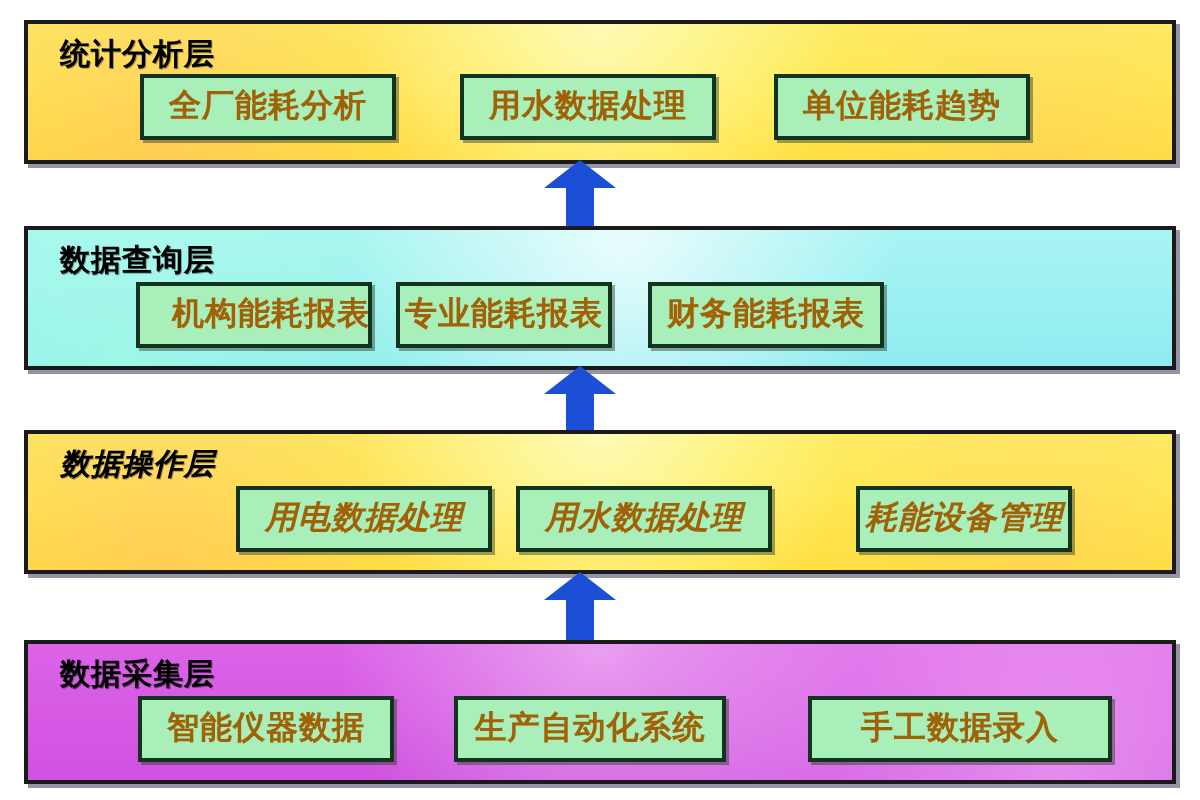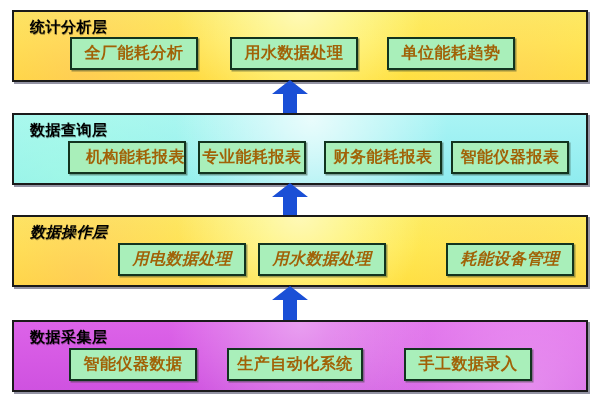--- a/index.html
+++ b/index.html
@@ -120,56 +120,53 @@
     <div class="layer-title">数据查询层</div>
     <div class="node" style="left:54px; top:26px; width:118px; height:33px;padding-left:17px;">
       <span class="node-label">机构能耗报表</span>
     </div>
     <div class="node" style="left:184px; top:26px; width:108px; height:33px;">
       <span class="node-label">专业能耗报表</span>
     </div>
     <div class="node" style="left:310px; top:26px; width:118px; height:33px;">
       <span class="node-label">财务能耗报表</span>
     </div>
-    <div class="node" style="left:437px; top:26px; width:118px; height:33px;">
-      <span class="node-label">智能仪器报表</span>
-    </div>
   </div>
 
   <div class="arrow" style="left:268px; top:183px; width:44px; height:34px;">
     <svg width="44" height="34" viewBox="0 0 44 34">
       <polygon points="22,0 40,14 29,14 29,34 15,34 15,14 4,14" fill="#1a4fd6"></polygon>
     </svg>
   </div>
 
   <div class="layer yellow" style="left:12px; top:215px; width:576px; height:72px;font-style:italic;">
     <div class="layer-title">数据操作层</div>
     <div class="node" style="left:104px; top:26px; width:128px; height:33px;">
       <span class="node-label">用电数据处理</span>
     </div>
     <div class="node" style="left:244px; top:26px; width:128px; height:33px;">
       <span class="node-label">用水数据处理</span>
     </div>
-    <div class="node" style="left:432px; top:26px; width:128px; height:33px;">
+    <div class="node" style="left:414px; top:26px; width:108px; height:33px;">
       <span class="node-label">耗能设备管理</span>
     </div>
   </div>
 
   <div class="arrow" style="left:268px; top:286px; width:44px; height:34px;">
     <svg width="44" height="34" viewBox="0 0 44 34">
       <polygon points="22,0 40,14 29,14 29,34 15,34 15,14 4,14" fill="#1a4fd6"></polygon>
     </svg>
   </div>
 
   <div class="layer magenta" style="left:12px; top:320px; width:576px; height:72px;">
     <div class="layer-title">数据采集层</div>
     <div class="node" style="left:55px; top:26px; width:128px; height:33px;">
       <span class="node-label">智能仪器数据</span>
     </div>
     <div class="node" style="left:213px; top:26px; width:136px; height:33px;">
       <span class="node-label">生产自动化系统</span>
     </div>
-    <div class="node" style="left:390px; top:26px; width:128px; height:33px;">
+    <div class="node" style="left:390px; top:26px; width:152px; height:33px;">
       <span class="node-label">手工数据录入</span>
     </div>
   </div>
 
 </div>
 
 </body></html>

